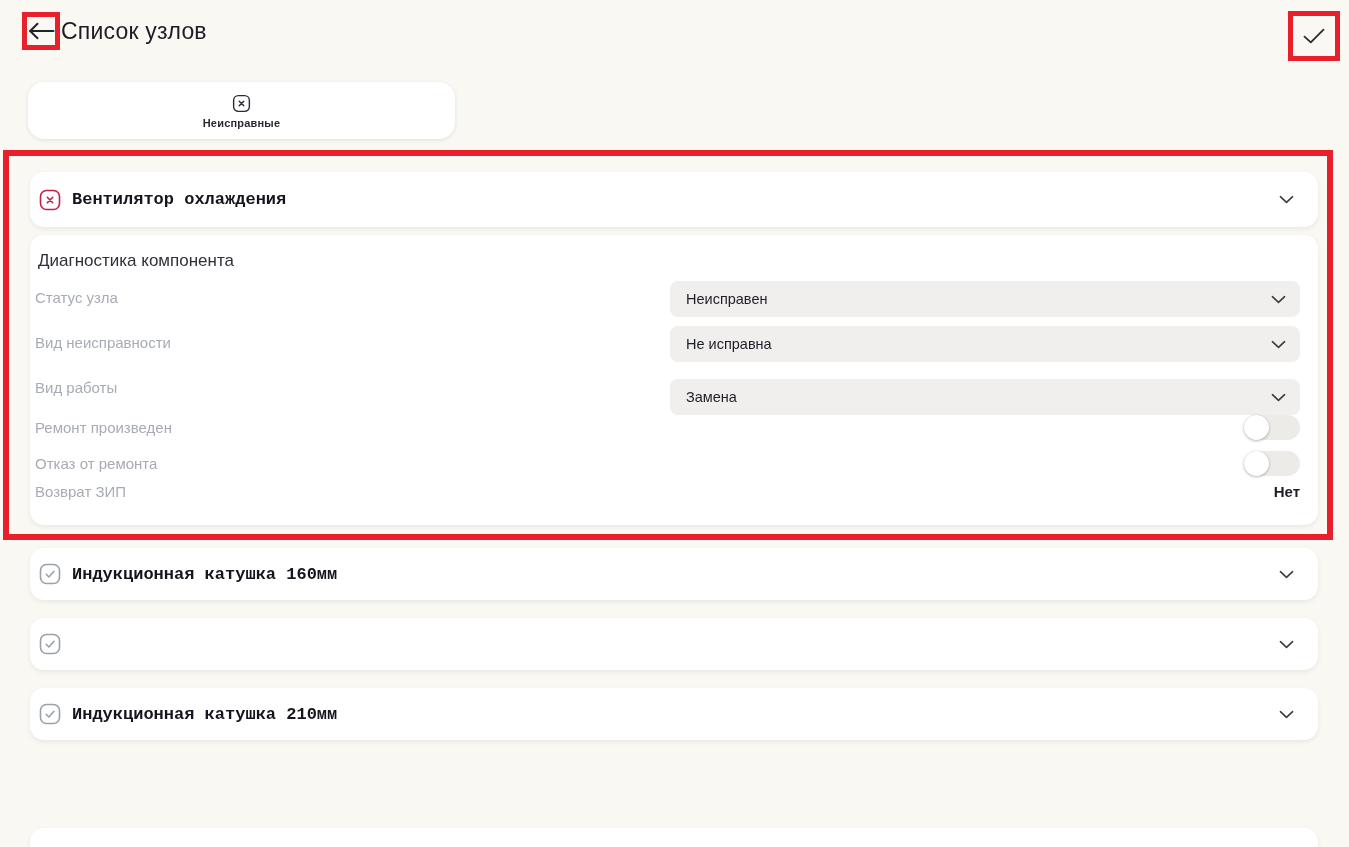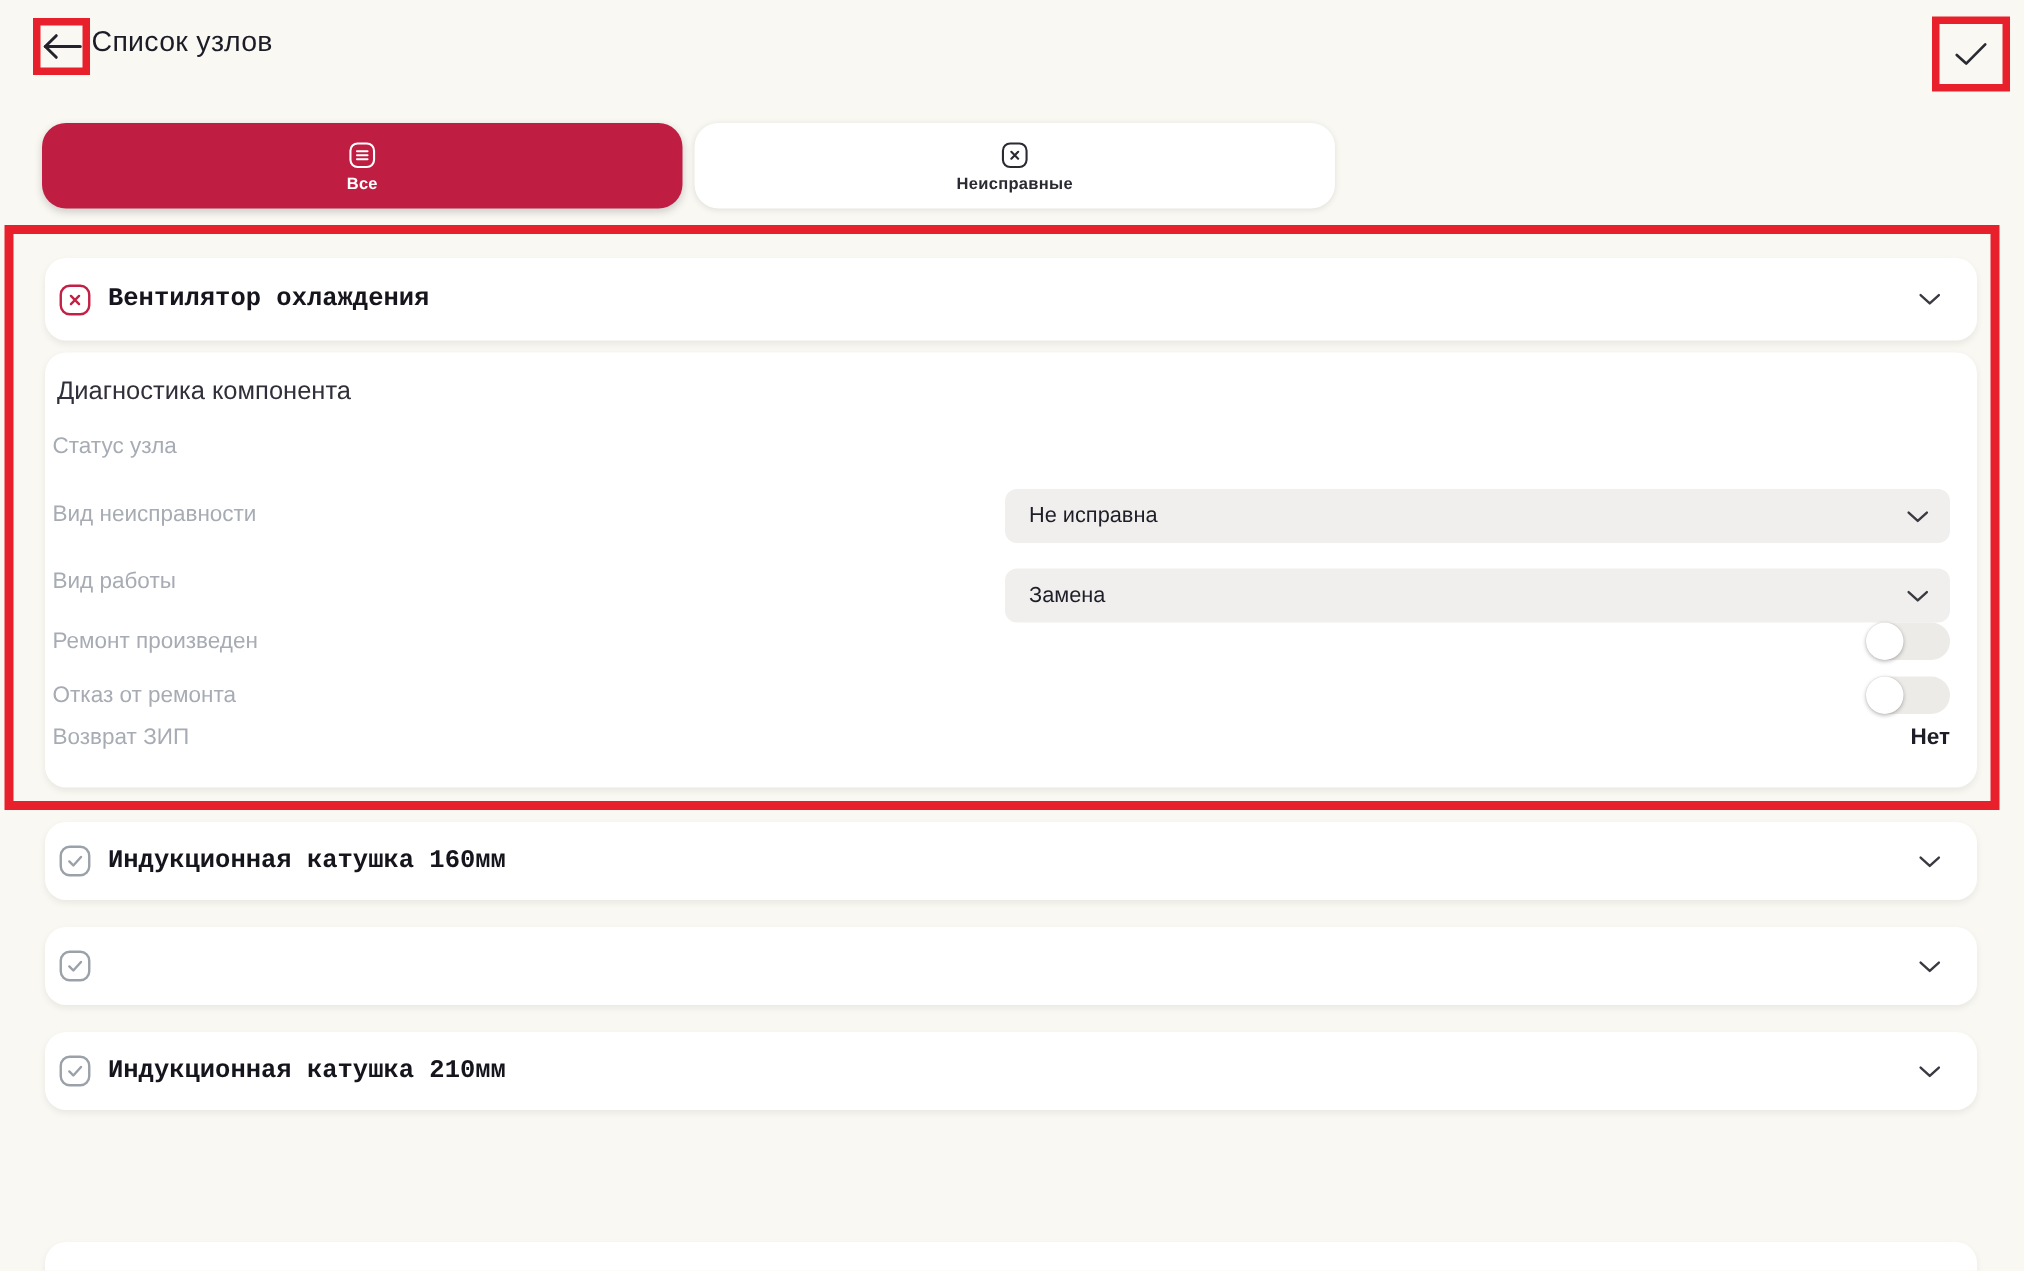--- a/index.html
+++ b/index.html
@@ -4,21 +4,21 @@
 <style>
   * { margin:0; padding:0; box-sizing:border-box; }
   html,body { width:1349px; height:847px; }
   body { font-family:"Liberation Sans", sans-serif; background:#faf8f3; }
   .app { position:relative; width:1349px; height:847px; overflow:hidden; background:#faf8f3; }
 
   
   .back-btn { position:absolute; left:25px; top:15px; width:32px; height:32px;
     background:transparent; border:none; cursor:pointer; color:#23232d;
     display:flex; align-items:center; justify-content:center; }
-  .page-title { position:absolute; left:61px; top:18px; font-size:19px; font-weight:400;
+  .page-title { position:absolute; left:61px; top:18px; font-size:23px; font-weight:400;
     color:#1c1c27; letter-spacing:.2px; }
   .confirm-btn { position:absolute; left:1295px; top:17px; width:38px; height:38px;
     background:transparent; border:none; cursor:pointer; color:#2a2a33;
     display:flex; align-items:center; justify-content:center; }
 
   
   .ann { position:absolute; border:5px solid #e8202c; pointer-events:none; z-index:50; }
   .ann-back    { left:22px;  top:12px;  width:38px;   height:38px; }
   .ann-confirm { left:1288px; top:11px; width:52px;   height:50px; }
   .ann-section { left:3px;   top:150px; width:1330px; height:390px; border-width:6px; }
@@ -89,31 +89,20 @@
   <h1 class="page-title">Список узлов</h1>
   <button class="confirm-btn">
     <span>
       <svg viewBox="0 0 22 16" width="22" height="16" fill="none" stroke="currentColor" stroke-width="1.8" stroke-linecap="round" stroke-linejoin="round">
         <path d="M1.5 8.6 L7.8 14.4 L20.5 1.6"></path>
       </svg>
     </span>
   </button>
 
   <div class="tabs">
-    <button class="tab active">
-      <span>
-        <svg viewBox="0 0 24 24" width="21" height="21" fill="none" stroke="currentColor" stroke-width="1.6" stroke-linecap="round">
-          <rect x="3" y="3" width="18" height="18" rx="5.5"></rect>
-          <line x1="8" y1="9" x2="16" y2="9"></line>
-            <line x1="8" y1="12" x2="16" y2="12"></line>
-            <line x1="8" y1="15" x2="16" y2="15"></line>
-        </svg>
-      </span>
-      <span class="tab-label">Все</span>
-    </button>
     <button class="tab">
       <span>
         <svg viewBox="0 0 24 24" width="21" height="21" fill="none" stroke="currentColor" stroke-width="1.6" stroke-linecap="round">
           <rect x="3" y="3" width="18" height="18" rx="5.5"></rect>
           <path d="M9.4 9.4 L14.6 14.6 M14.6 9.4 L9.4 14.6"></path>
         </svg>
       </span>
       <span class="tab-label">Неисправные</span>
     </button>
   </div>
@@ -130,20 +119,28 @@
       <svg viewBox="0 0 16 9" width="15" height="9" fill="none" stroke="currentColor" stroke-width="1.7" stroke-linecap="round" stroke-linejoin="round">
           <path d="M1.5 1.5 L8 7.5 L14.5 1.5"></path>
         </svg>
     </span>
   </section>
 
   <section class="card detail">
     <div class="sec-title">Диагностика компонента</div>
 
     <span class="flabel lb-0">Статус узла</span>
+    <button class="select sel-0">
+      <span class="sel-value">Неисправен</span>
+      <span class="chev">
+        <svg viewBox="0 0 16 9" width="15" height="9" fill="none" stroke="currentColor" stroke-width="1.7" stroke-linecap="round" stroke-linejoin="round">
+            <path d="M1.5 1.5 L8 7.5 L14.5 1.5"></path>
+          </svg>
+      </span>
+    </button>
 
     <span class="flabel lb-1">Вид неисправности</span>
     <button class="select sel-1">
       <span class="sel-value">Не исправна</span>
       <span class="chev">
         <svg viewBox="0 0 16 9" width="15" height="9" fill="none" stroke="currentColor" stroke-width="1.7" stroke-linecap="round" stroke-linejoin="round">
             <path d="M1.5 1.5 L8 7.5 L14.5 1.5"></path>
           </svg>
       </span>
     </button>

